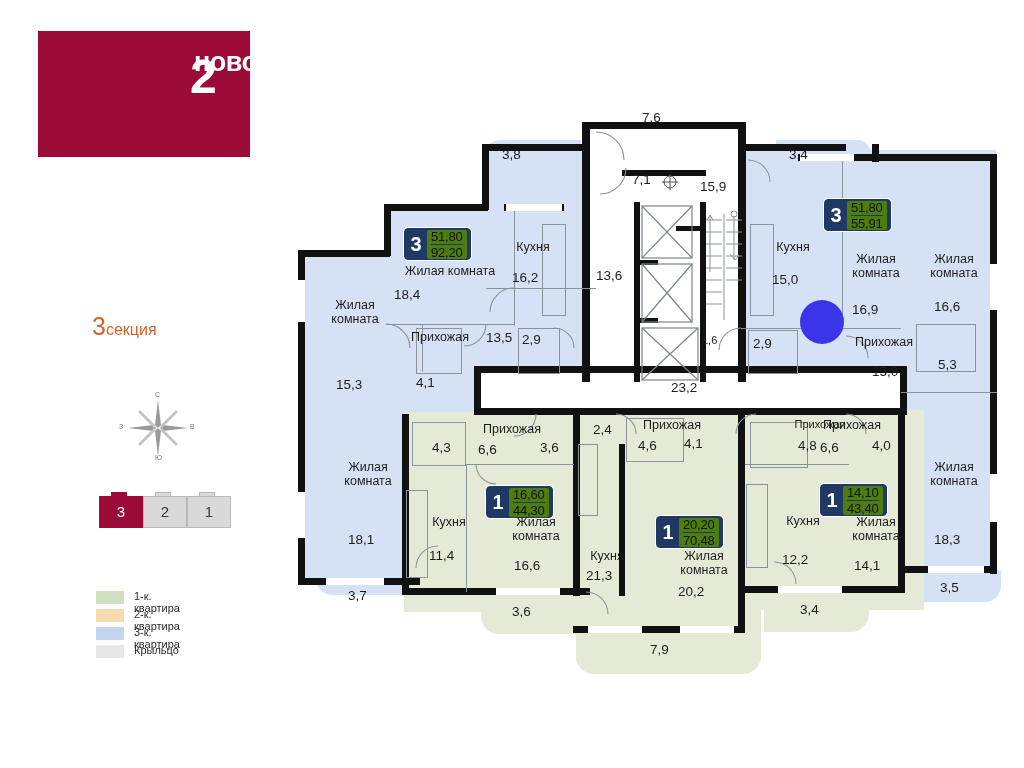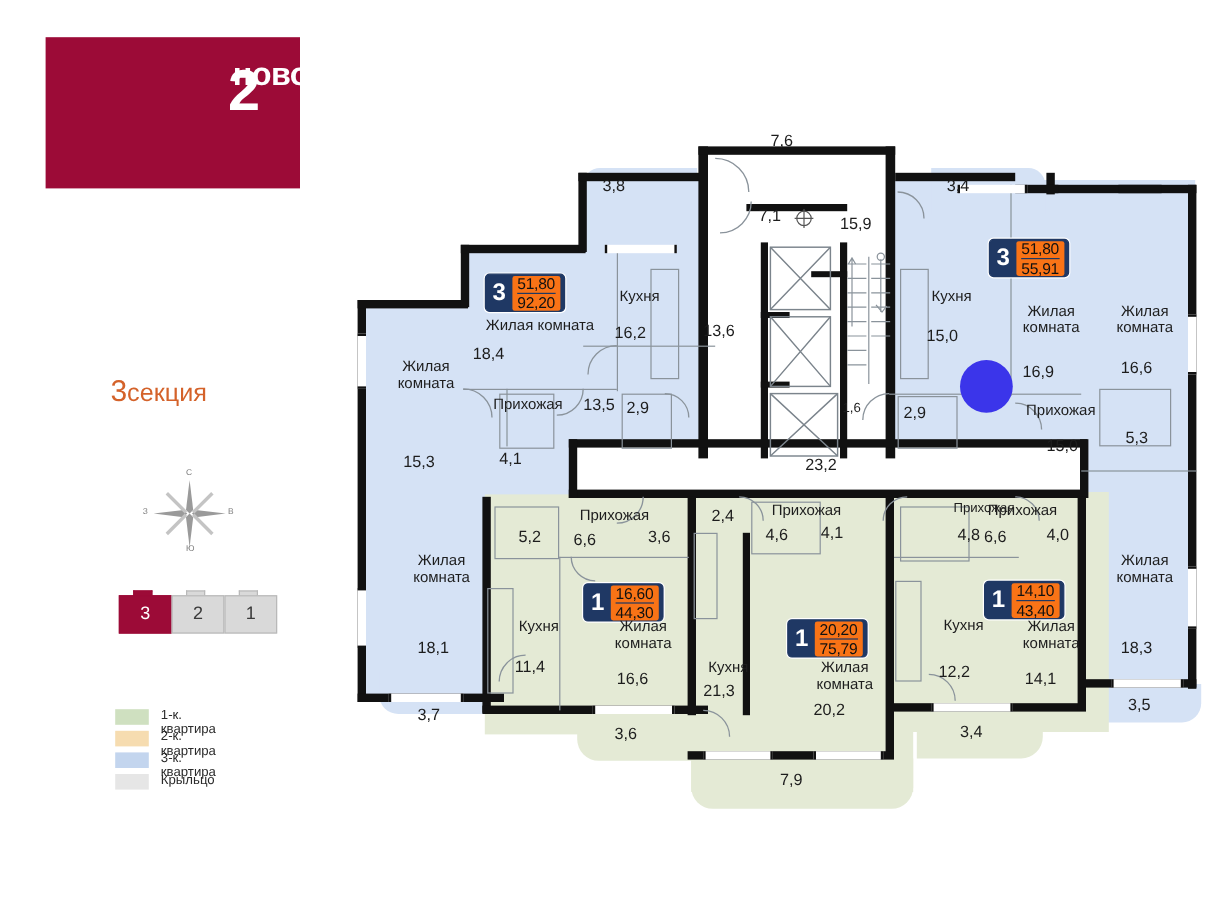--- a/index.html
+++ b/index.html
@@ -18,21 +18,21 @@
            font-size:27px;font-weight:bold;color:#fff;letter-spacing:-0.5px;
            line-height:1;}
   #logo-big2{position:absolute;left:152px;top:22px;font-size:48px;font-weight:bold;
              color:#fff;line-height:1;}
   #logo-sub{position:absolute;left:0;top:94px;width:212px;text-align:center;
             font-size:18px;color:#fff;letter-spacing:0.5px;}
 
   #title-plan{position:absolute;left:92px;top:233px;font-size:23px;color:#d4622a;
               line-height:1.3;font-weight:400;}
   #title-sec{position:absolute;left:92px;top:312px;font-size:25px;color:#d4622a;}
-  #title-sec .sm{font-size:21px;}
+  #title-sec .sm{font-size:16px;}
 
   
   #compass{position:absolute;left:118px;top:392px;width:80px;height:72px;}
   #compass .lbl{position:absolute;font-size:7px;color:#7a7a7a;}
 
   
   #sections{position:absolute;left:95px;top:492px;width:140px;height:38px;}
   .secblk{position:absolute;top:4px;width:42px;height:30px;border:1px solid #b9b9b9;
           text-align:center;line-height:30px;font-size:15px;color:#3a3a3a;
           background:#d9d9d9;}
@@ -55,21 +55,21 @@
   .lbl{position:absolute;font-size:12.5px;color:#1d1d1d;text-align:center;
        line-height:1.15;white-space:nowrap;}
   .num{position:absolute;font-size:13.5px;color:#1d1d1d;white-space:nowrap;}
 
   
   .badge{position:absolute;height:30px;background:#1f3864;border:1px solid #1f3864;
          border-radius:4px;display:flex;align-items:center;padding:0 2px 0 0;
          box-shadow:0 0 0 1px #fff;}
   .badge .k{width:22px;text-align:center;color:#fff;font-size:20px;font-weight:bold;
             line-height:28px;}
-  .badge .box{background:#f97316;border-radius:2px;padding:0 4px;margin:1px 1px 1px 0;}
+  .badge .box{background:#4d7c0f;border-radius:2px;padding:0 4px;margin:1px 1px 1px 0;}
   .badge .box div{font-size:13px;color:#111;line-height:13px;text-align:center;
                   letter-spacing:-0.2px;}
   .badge .box div.top{border-bottom:1px solid #1f3864;padding-bottom:1px;}
   .badge .box div.bot{padding-top:1px;}
 
   #cursor{position:absolute;border-radius:50%;background:#3b35ea;}
 </style>
 </head>
 <body>
 
@@ -299,21 +299,21 @@
   <div class="fill" style="left:490px;top:494px;width:64px;height:7px;background:#fff;border-left:2px solid #111;border-right:2px solid #111;"></div>
   <div class="fill" style="left:218px;top:112px;width:56px;height:7px;background:#fff;border-left:2px solid #111;border-right:2px solid #111;"></div>
   <div class="fill" style="left:512px;top:62px;width:54px;height:7px;background:#fff;border-left:2px solid #111;border-right:2px solid #111;"></div>
   <div class="fill" style="left:640px;top:474px;width:56px;height:7px;background:#fff;border-left:2px solid #111;border-right:2px solid #111;"></div>
 
   <div class="num" style="left:356px;top:18px;">7,6</div>
   <div class="num" style="left:216px;top:55px;">3,8</div>
   <div class="num" style="left:346px;top:80px;">7,1</div>
   <div class="num" style="left:414px;top:87px;text-align:right;">15,9</div>
   <div class="num" style="left:503px;top:55px;">3,4</div>
-  <div class="num" style="left:300px;top:176px;">13,6</div>
+  <div class="num" style="left:310px;top:176px;">13,6</div>
   <div class="num" style="left:416px;top:242px;font-size:11px;">1,6</div>
 
   <div class="badge" style="left:118px;top:136px;">
     <span class="k">3</span>
     <span class="box">
       <div class="top">51,80</div>
       <div class="bot">92,20</div>
     </span>
   </div>
   <div class="lbl" style="left:102px;top:172px;width:124px;">Жилая комната</div>
@@ -356,32 +356,32 @@
   <div class="badge" style="left:200px;top:394px;">
     <span class="k">1</span>
     <span class="box">
       <div class="top">16,60</div>
       <div class="bot">44,30</div>
     </span>
   </div>
   <div class="lbl" style="left:180px;top:330px;width:92px;">Прихожая</div>
   <div class="num" style="left:192px;top:350px;">6,6</div>
   <div class="num" style="left:254px;top:348px;">3,6</div>
-  <div class="num" style="left:146px;top:348px;">5,2</div>
+  <div class="num" style="left:146px;top:348px;">4,3</div>
   <div class="lbl" style="left:128px;top:423px;width:70px;">Кухня</div>
   <div class="num" style="left:143px;top:456px;">11,4</div>
   <div class="lbl" style="left:208px;top:423px;width:84px;"><span>Жилая</span><br><span>комната</span></div>
   <div class="num" style="left:228px;top:466px;">16,6</div>
   <div class="num" style="left:226px;top:512px;">3,6</div>
 
   <div class="badge" style="left:370px;top:424px;">
     <span class="k">1</span>
     <span class="box">
       <div class="top">20,20</div>
-      <div class="bot">75,79</div>
+      <div class="bot">70,48</div>
     </span>
   </div>
   <div class="lbl" style="left:340px;top:326px;width:92px;">Прихожая</div>
   <div class="num" style="left:352px;top:346px;">4,6</div>
   <div class="num" style="left:307px;top:330px;">2,4</div>
   <div class="num" style="left:398px;top:344px;">4,1</div>
   <div class="lbl" style="left:286px;top:457px;width:70px;">Кухня</div>
   <div class="num" style="left:300px;top:476px;">21,3</div>
   <div class="lbl" style="left:376px;top:457px;width:84px;"><span>Жилая</span><br><span>комната</span></div>
   <div class="num" style="left:392px;top:492px;">20,2</div>

